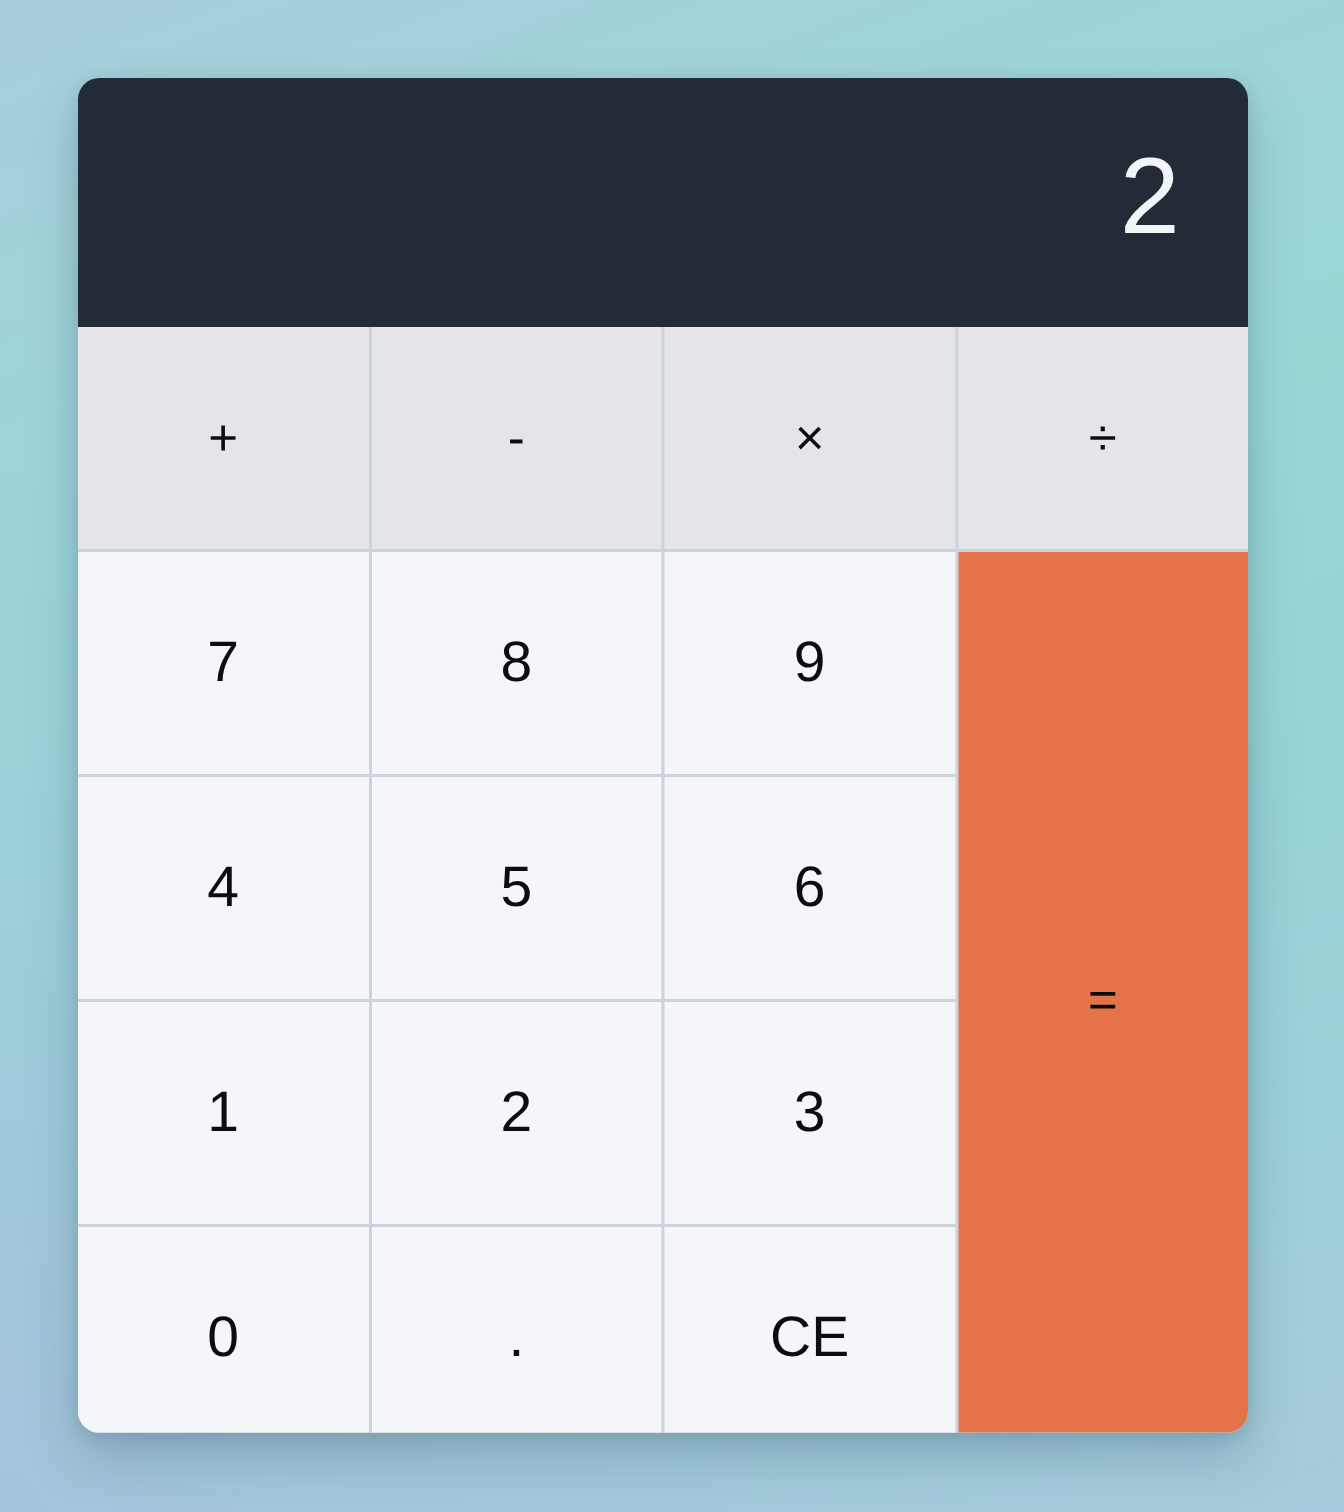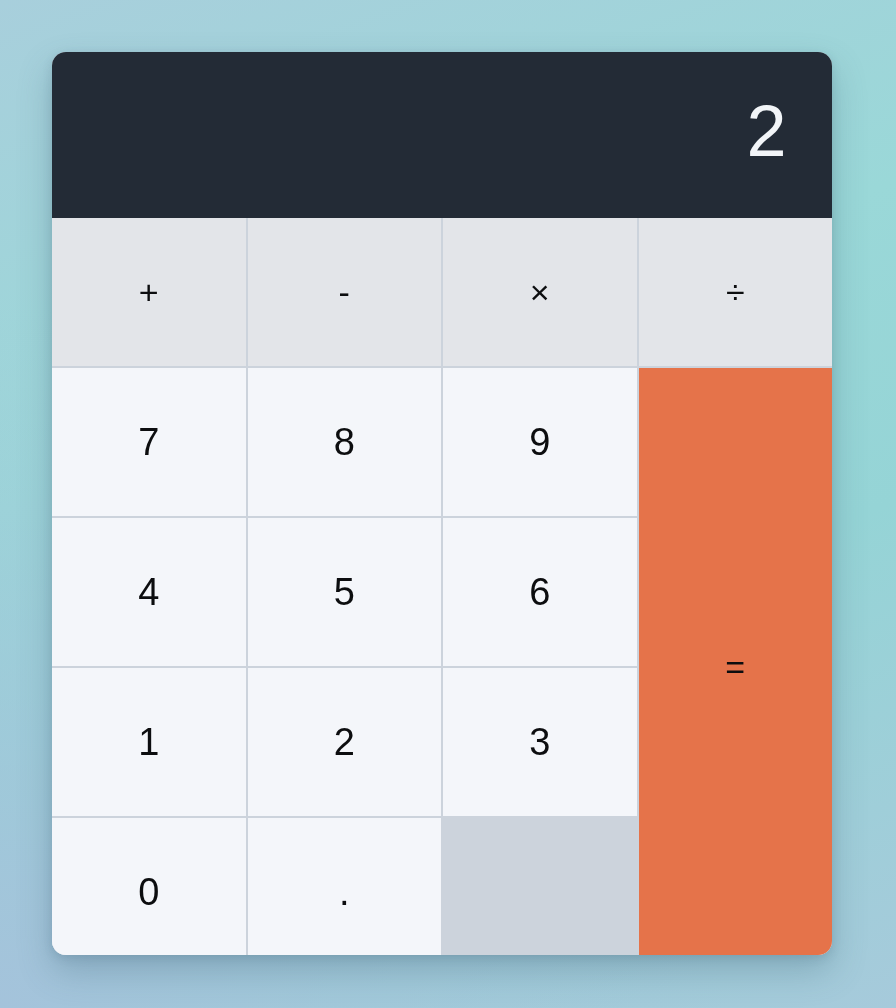--- a/index.html
+++ b/index.html
@@ -130,15 +130,16 @@
     <button class="key">4</button>
     <button class="key">5</button>
     <button class="key">6</button>
 
     <button class="key">1</button>
     <button class="key">2</button>
     <button class="key">3</button>
 
     <button class="key">0</button>
     <button class="key dot">.</button>
+    <button class="key">CE</button>
 
   </div>
 </div>
 
 </body></html>

